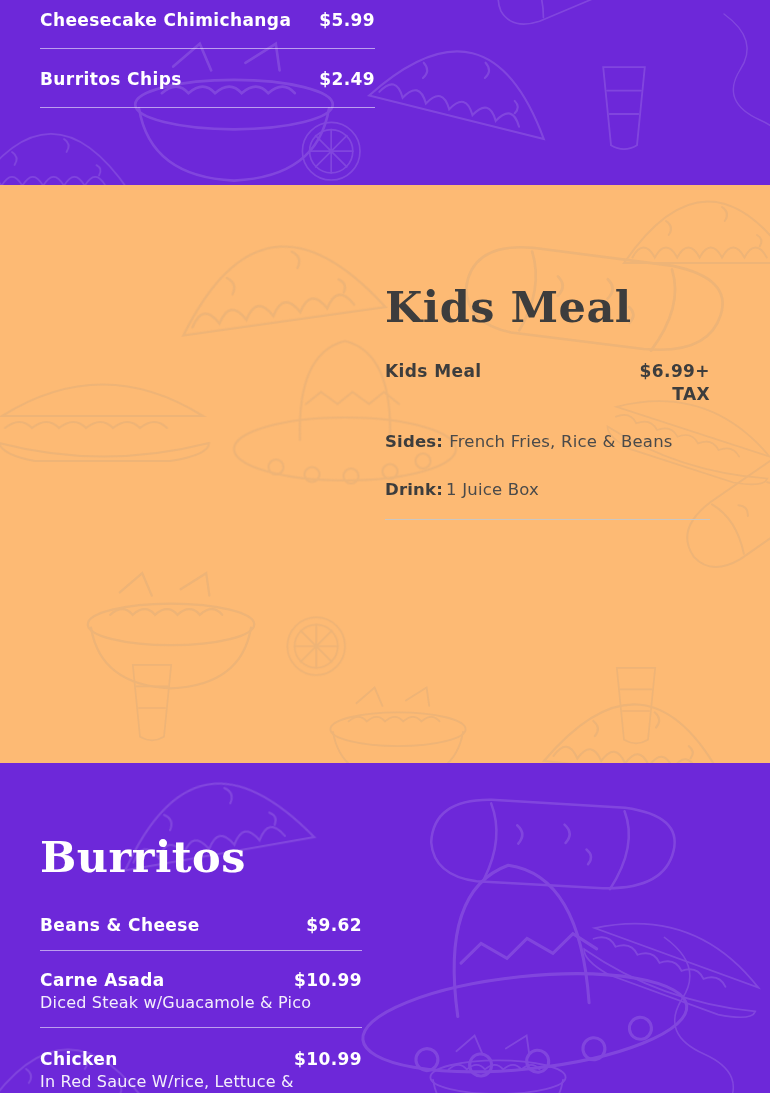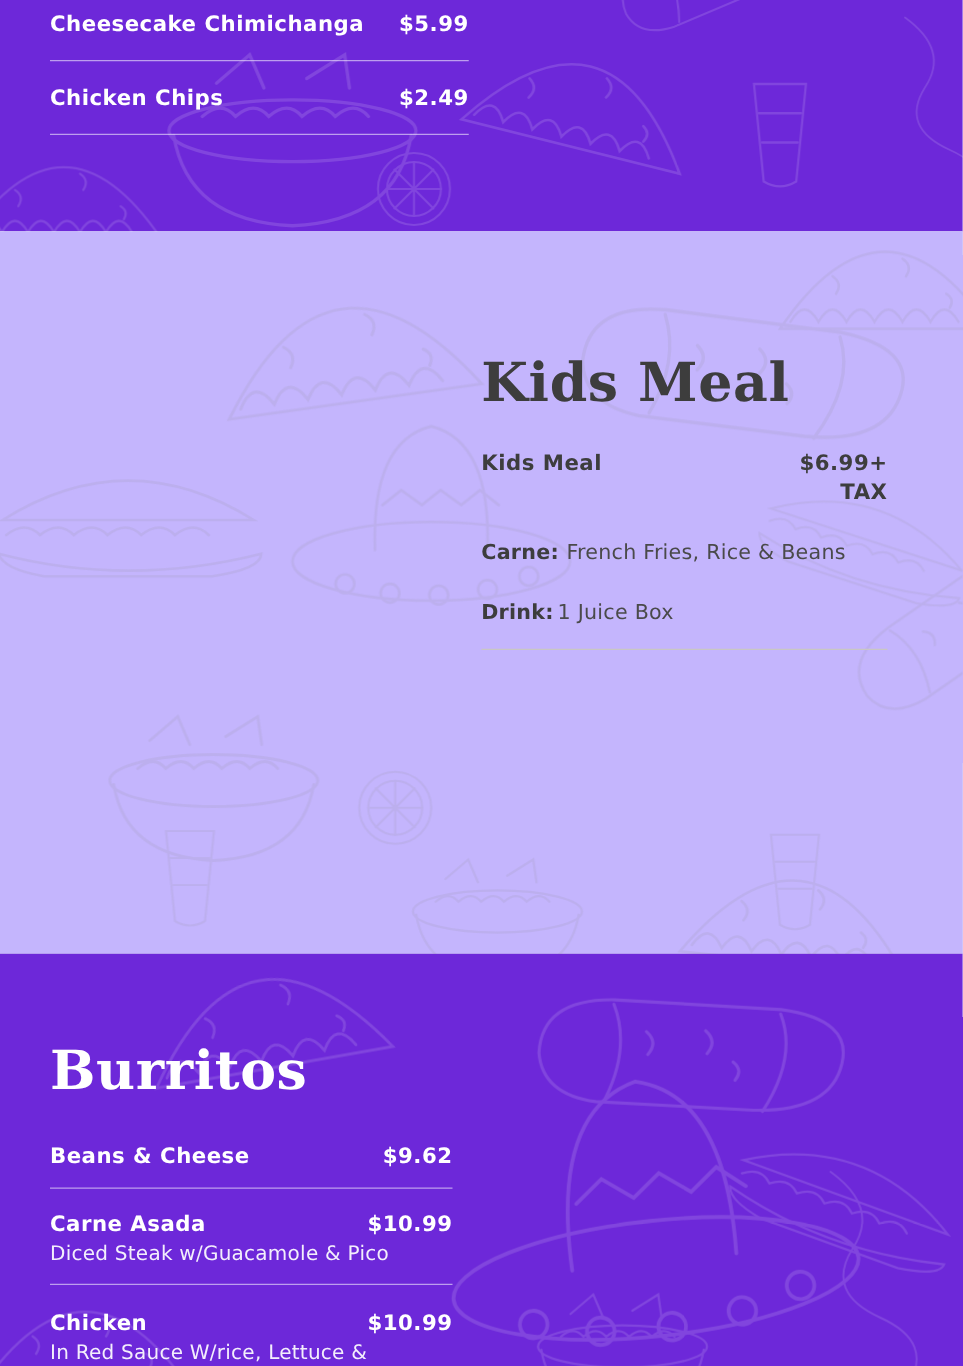--- a/index.html
+++ b/index.html
@@ -3,21 +3,21 @@
 <meta charset="utf-8">
 <style>
   html,body{margin:0;padding:0;}
   body{
     width:770px;height:1093px;position:relative;overflow:hidden;
     background:#F1F0EE;
     font-family:"DejaVu Sans","Liberation Sans",sans-serif;
   }
   .band{position:absolute;left:0;right:0;overflow:hidden;}
   .band-red{background:#6d28d9;}
-  .band-light{background:#c4b5fd;}
+  .band-light{background:#fdba74;}
   #band-top{top:0;height:185px;}
   #band-mid{top:185px;height:578px;}
   #band-bottom{top:763px;height:330px;}
 
   .pattern{position:absolute;inset:0;pointer-events:none;}
 
   
   .menu-row{display:flex;justify-content:space-between;align-items:flex-start;}
   .menu-row .name{font-weight:bold;font-size:17px;line-height:22px;letter-spacing:.4px;}
   .menu-row .price{font-weight:bold;font-size:17px;line-height:22px;letter-spacing:.4px;text-align:right;white-space:nowrap;}
@@ -121,21 +121,21 @@
       <use href="#d-taco" transform="translate(-40,100) scale(1.3)"></use>
     </g>
   </svg>
   <div class="top-items">
     <div class="menu-row">
       <span class="name">Cheesecake Chimichanga</span>
       <span class="price">$5.99</span>
     </div>
     <hr class="rule rule-white">
     <div class="menu-row row2">
-      <span class="name">Chicken Chips</span>
+      <span class="name">Burritos Chips</span>
       <span class="price">$2.49</span>
     </div>
     <hr class="rule rule-white rule2">
   </div>
 </div>
 
 <div class="band band-light" id="band-mid">
   <svg class="pattern" width="770" height="578">
     <g stroke="#8E8C89" opacity="0.13" stroke-width="1.4">
       <use href="#d-taco" transform="translate(150,35) rotate(-8) scale(1.7)"></use>
@@ -155,21 +155,21 @@
   </svg>
   <div class="kids-col">
     <h2 class="section-heading">Kids Meal</h2>
     <div class="menu-row kids-item">
       <span class="name">Kids Meal</span>
       <span class="price-block">
         <span>$6.99+</span><br>
         <span>TAX</span>
       </span>
     </div>
-    <p class="detail detail-sides"><span class="lbl">Carne:</span><span>French Fries, Rice &amp; Beans</span></p>
+    <p class="detail detail-sides"><span class="lbl">Sides:</span><span>French Fries, Rice &amp; Beans</span></p>
     <p class="detail detail-drink"><span class="lbl">Drink:</span><span>1 Juice Box</span></p>
     <hr class="rule rule-gray">
   </div>
 </div>
 
 <div class="band band-red" id="band-bottom">
   <svg class="pattern" width="770" height="330">
     <g stroke="#ffffff" opacity="0.14" stroke-width="1.4">
       <use href="#d-taco" transform="translate(90,0) rotate(-10) scale(1.6)"></use>
       <use href="#d-burrito" transform="translate(430,10) rotate(8) scale(1.8)"></use>

